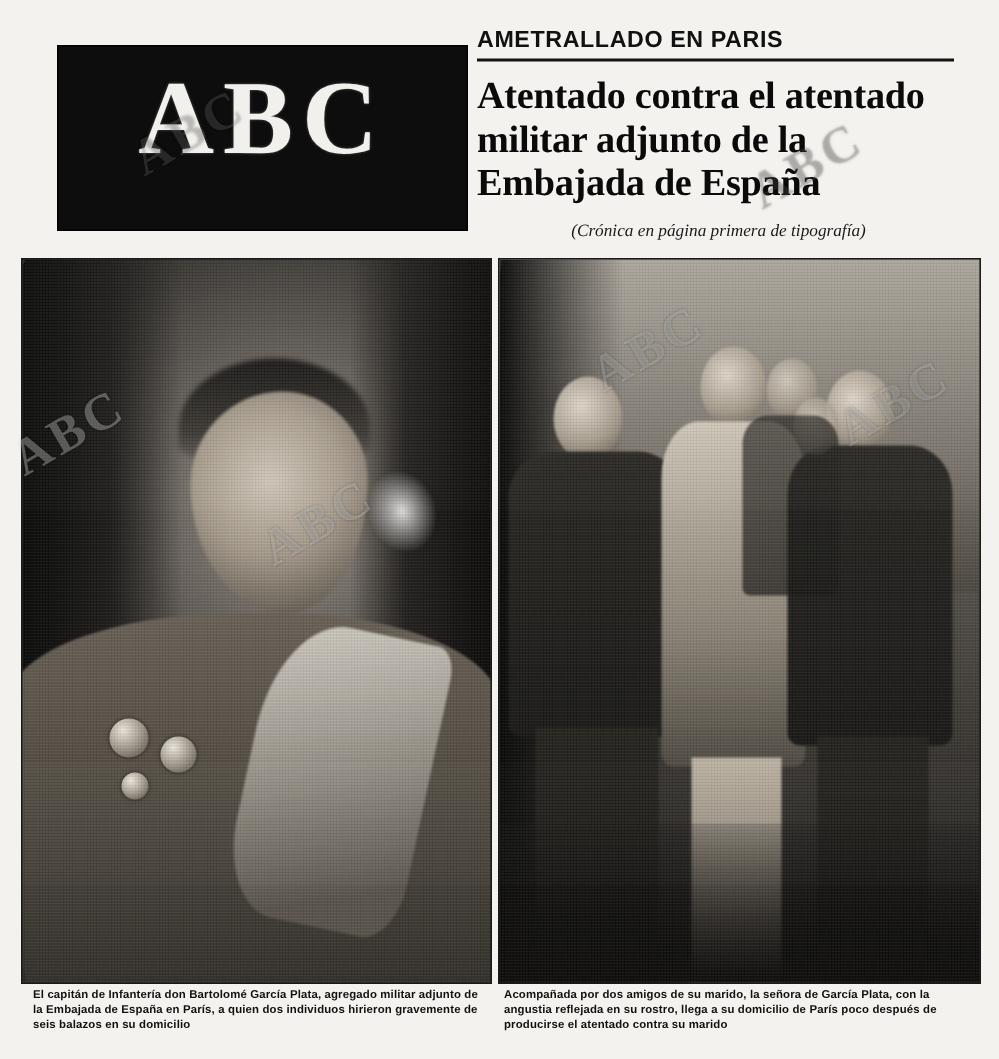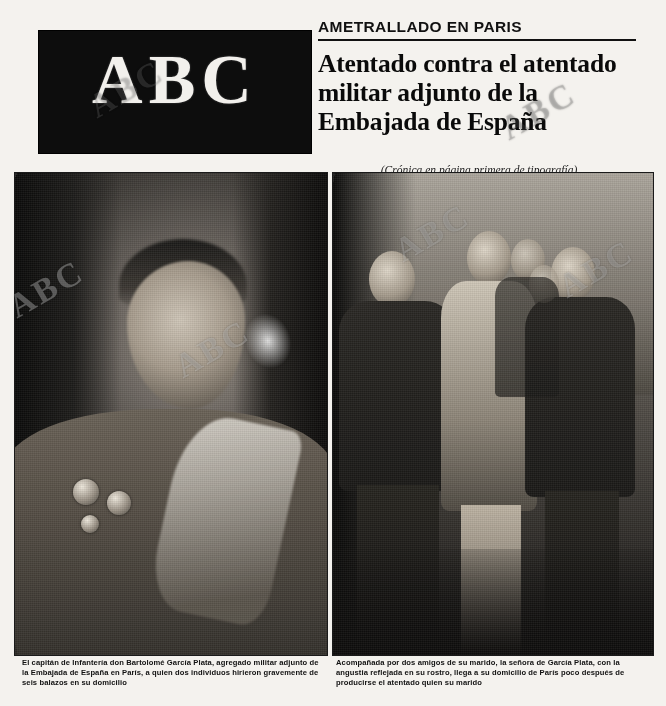--- a/index.html
+++ b/index.html
@@ -87,21 +87,21 @@
     margin-top: 8px;
     font-family: "Liberation Serif", serif;
     font-weight: bold;
     font-size: 25.5px;
     line-height: 29px;
     color: #0a0a0a;
     letter-spacing: -0.2px;
     width: 330px;
   }
   .subhead {
-    margin-top: 28px;
+    margin-top: 12px;
     font-family: "Liberation Serif", serif;
     font-style: italic;
     font-size: 11.5px;
     color: #1a1a1a;
     text-align: center;
     width: 322px;
   }
 
   
   .photos {
@@ -375,21 +375,21 @@
       </div>
 
       <div class="pr-ground"></div>
       <div class="pr-scratch"></div>
       <div class="grain"></div>
     </div>
   </div>
 
   <div class="captions">
     <div class="caption caption-left">El capitán de Infantería don Bartolomé García Plata, agregado militar adjunto de la Embajada de España en París, a quien dos individuos hirieron gravemente de seis balazos en su domicilio</div>
-    <div class="caption caption-right">Acompañada por dos amigos de su marido, la señora de García Plata, con la angustia reflejada en su rostro, llega a su domicilio de París poco después de producirse el atentado quien su marido</div>
+    <div class="caption caption-right">Acompañada por dos amigos de su marido, la señora de García Plata, con la angustia reflejada en su rostro, llega a su domicilio de París poco después de producirse el atentado contra su marido</div>
   </div>
 
   <div class="wm wm6">ABC</div>
   <div class="wm wm5">ABC</div>
   <div class="wm wm1">ABC</div>
   <div class="wm wm2">ABC</div>
   <div class="wm wm3">ABC</div>
   <div class="wm wm4">ABC</div>
 
 </div>

